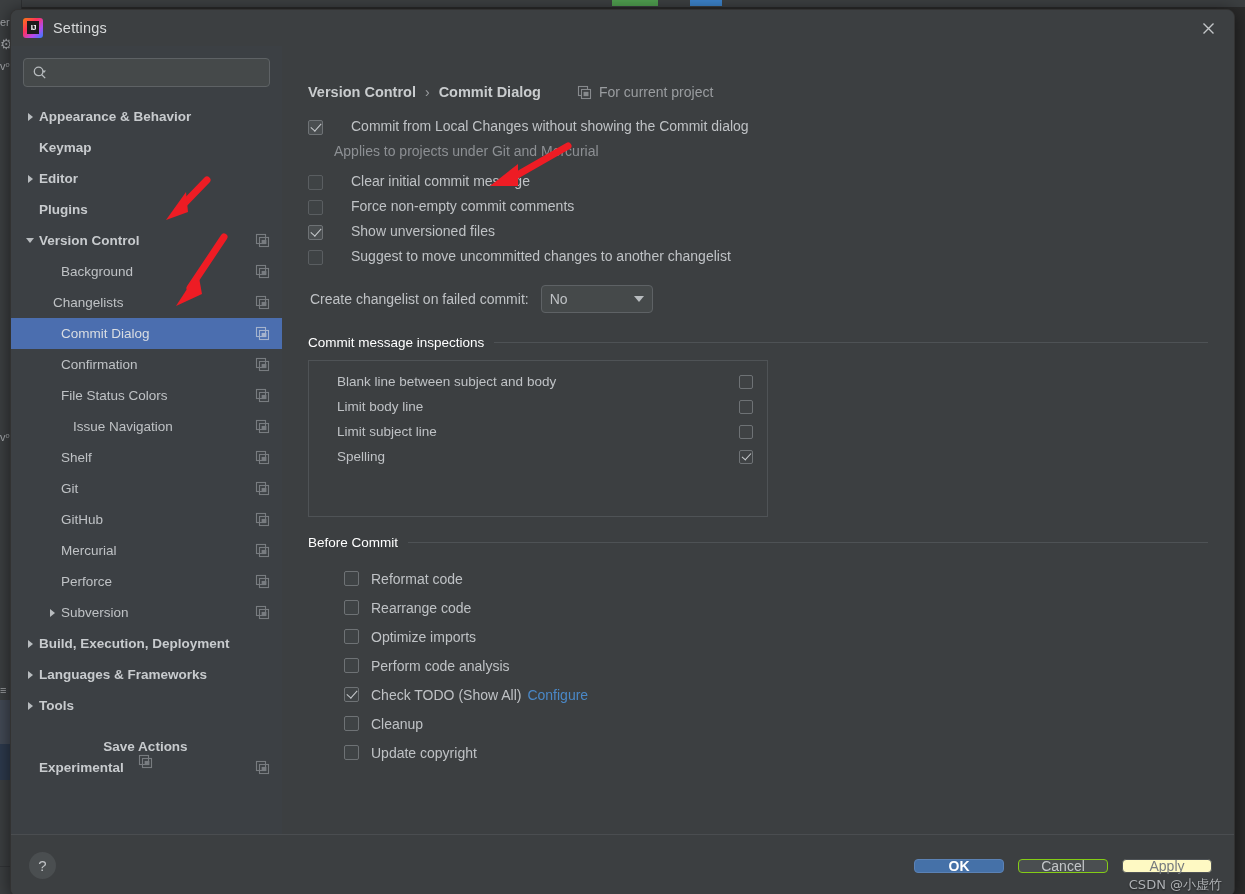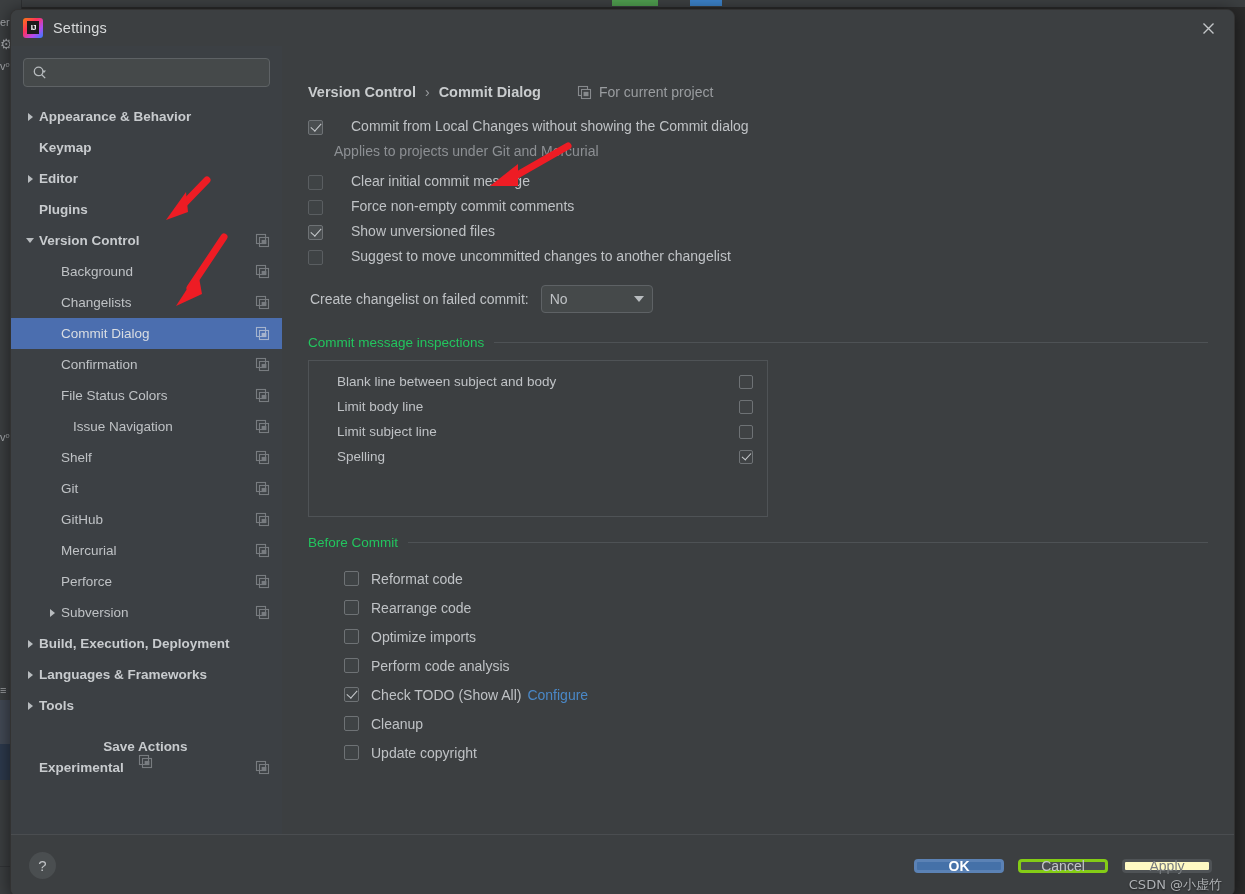--- a/index.html
+++ b/index.html
@@ -178,21 +178,21 @@
   #changelist-select {
     width: 112px; height: 28px; border: 1px solid #5e6265; border-radius: 4px;
     background: #45494a; display: flex; align-items: center;
     padding: 0 8px; cursor: pointer;
   }
   #changelist-select .sel-val { flex: 1 1 auto; font-size: 14px; color: #bfc2c5; }
   .caret { width: 0; height: 0; border-left: 5.5px solid transparent; border-right: 5.5px solid transparent; border-top: 6px solid #b8bcbf; }
 
   .group { margin-top: 4px; }
   .group-head { display: flex; align-items: center; margin-bottom: 10px; }
-  .group-title { font-size: 13.5px; color: #22c55e; white-space: nowrap; }
+  .group-title { font-size: 13.5px; color: #ffffff; white-space: nowrap; }
   .group-line { flex: 1 1 auto; height: 1px; background: #4e5255; margin-left: 10px; }
 
   #inspections-box {
     width: 460px; height: 157px; border: 1px solid #4f5356;
     background: #3c3f41; padding: 8px 0 0 0;
   }
   .insp-row {
     height: 25px; display: flex; align-items: center;
     padding: 0 14px 0 28px;
   }
@@ -234,21 +234,21 @@
     width: 27px; height: 27px; border-radius: 50%;
     background: #4a4e50; color: #c0c3c6;
     display: flex; align-items: center; justify-content: center;
     font-size: 15px; cursor: pointer;
   }
   #footer-spacer { flex: 1 1 auto; }
   .dlg-btn {
     min-width: 90px; height: 14px; border-radius: 4px;
     display: flex; align-items: center; justify-content: center;
     font-size: 14px; margin-left: 14px; cursor: pointer;
-    border: 3px solid #84cc16; background: #4a4e50; color: #c3c6c8;
+    border: 1px solid #84cc16; background: #4a4e50; color: #c3c6c8;
   }
   .dlg-btn.primary { background: #4571a8; border-color: #5b82b5; color: #ffffff; font-weight: bold; }
   .dlg-btn.disabled { background: #fef9c3; border-color: #4f5356; color: #777b7e; }
 
   #watermark {
     position: absolute; right: 12px; bottom: 2px;
     font-size: 13px; color: #b8bbbe; opacity: .92;
     font-family: "DejaVu Sans", sans-serif;
     text-shadow: 0 1px 2px rgba(0,0,0,.6);
     pointer-events: none;
@@ -340,21 +340,21 @@
           </div>
           <div class="tree-item" style="padding-left: 32px;">
             <span class="arrow"></span>
             <span class="tree-label">Background</span>
             <span class="copy-icon"><svg width="15" height="15" viewBox="0 0 15 15" aria-hidden="true">
                 <rect x="1.5" y="1.5" width="9" height="9" stroke="#8d9094" stroke-width="1.1" fill="none"></rect>
                 <rect x="4.5" y="4.5" width="9" height="9" stroke="#8d9094" stroke-width="1.1" fill="none"></rect>
                 <rect x="6.6" y="6.9" width="4.8" height="4.2" fill="#8d9094"></rect>
               </svg></span>
           </div>
-          <div class="tree-item" style="padding-left: 32px;">
+          <div class="tree-item" style="padding-left: 24px;">
             <span class="arrow"></span>
             <span class="tree-label">Changelists</span>
             <span class="copy-icon"><svg width="15" height="15" viewBox="0 0 15 15" aria-hidden="true">
                 <rect x="1.5" y="1.5" width="9" height="9" stroke="#8d9094" stroke-width="1.1" fill="none"></rect>
                 <rect x="4.5" y="4.5" width="9" height="9" stroke="#8d9094" stroke-width="1.1" fill="none"></rect>
                 <rect x="6.6" y="6.9" width="4.8" height="4.2" fill="#8d9094"></rect>
               </svg></span>
           </div>
           <div class="tree-item selected" style="padding-left: 32px;">
             <span class="arrow"></span>

